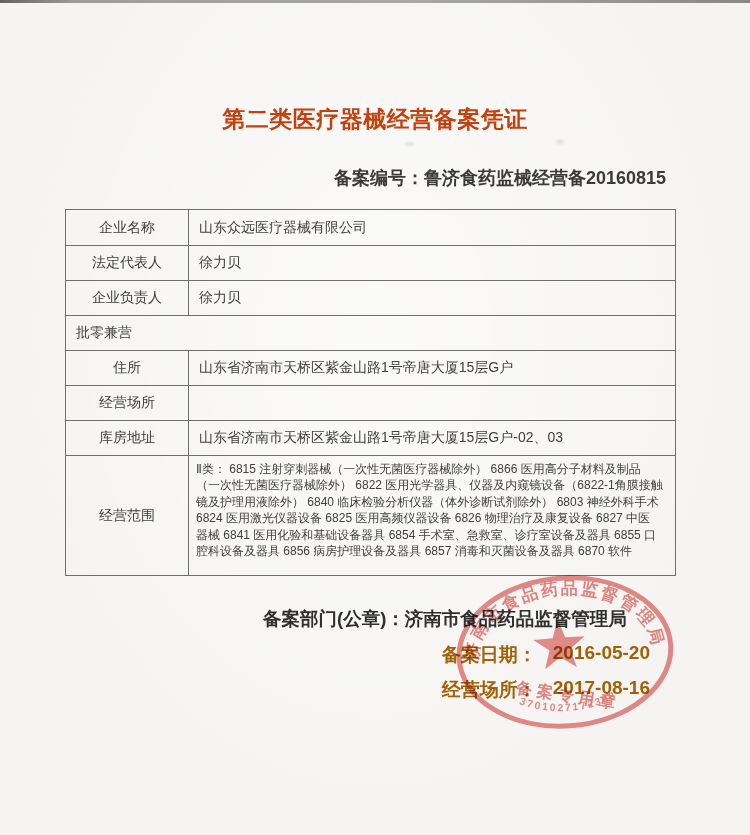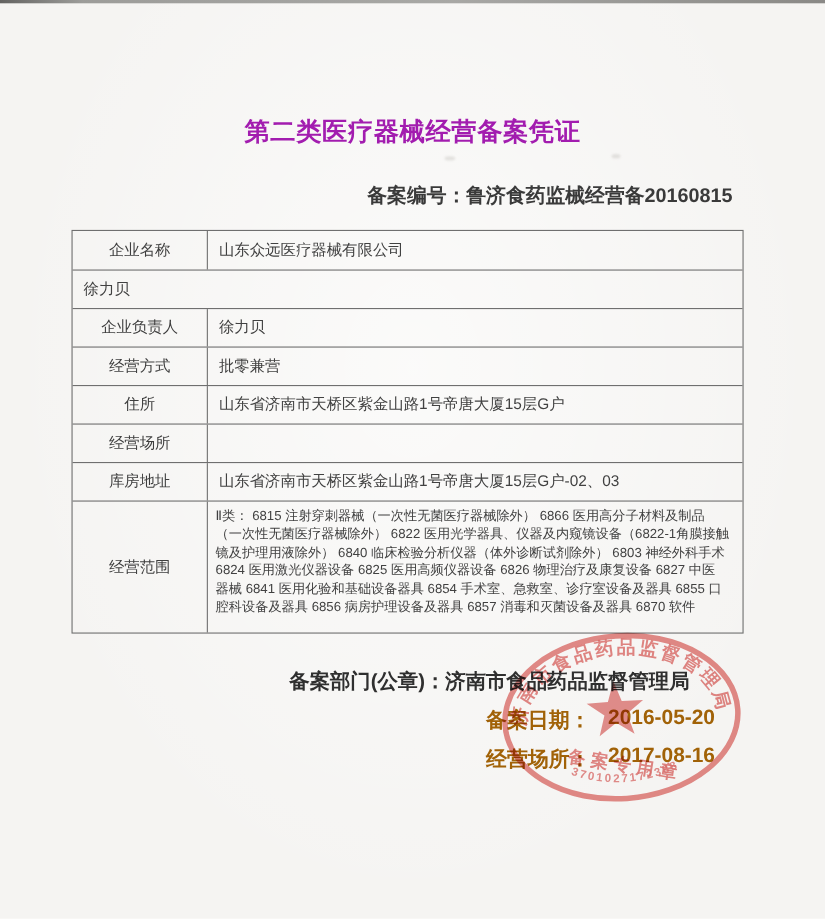--- a/index.html
+++ b/index.html
@@ -18,21 +18,21 @@
     background: linear-gradient(90deg, #4a4a48, #8d8d8a 10%, #9a9a97 55%, #777673);
     opacity: .85;
   }
   .smudge {
     position: absolute; background: #b9b6b0; border-radius: 50%;
     filter: blur(1px); opacity: .35;
   }
   .doc-title {
     position: absolute; top: 104px; left: 0; width: 750px;
     text-align: center; font-size: 23px; font-weight: bold;
-    color: #a21caf; letter-spacing: 0.5px;
+    color: #c2410c; letter-spacing: 0.5px;
   }
   .record-no {
     position: absolute; top: 166px; right: 84px;
     font-size: 18px; font-weight: bold; color: #3a3a3a; text-align: center;
   }
   .cert-table {
     position: absolute; top: 209px; left: 65px; width: 611px;
     border: 1px solid #6f6f6f; background: transparent;
     display: flex; flex-direction: column;
   }
@@ -79,28 +79,28 @@
 <div class="doc-title">第二类医疗器械经营备案凭证</div>
 
 <div class="record-no"><span>备案编号：</span><span>鲁济食药监械经营备20160815</span></div>
 
 <div class="cert-table">
   <div class="trow">
     <div class="tlabel">企业名称</div>
     <div class="tvalue">山东众远医疗器械有限公司</div>
   </div>
   <div class="trow">
+    <div class="tlabel">法定代表人</div>
     <div class="tvalue">徐力贝</div>
   </div>
   <div class="trow">
     <div class="tlabel">企业负责人</div>
     <div class="tvalue">徐力贝</div>
   </div>
   <div class="trow">
-    <div class="tlabel">经营方式</div>
     <div class="tvalue">批零兼营</div>
   </div>
   <div class="trow">
     <div class="tlabel">住所</div>
     <div class="tvalue">山东省济南市天桥区紫金山路1号帝唐大厦15层G户</div>
   </div>
   <div class="trow">
     <div class="tlabel">经营场所</div>
   </div>
   <div class="trow">

